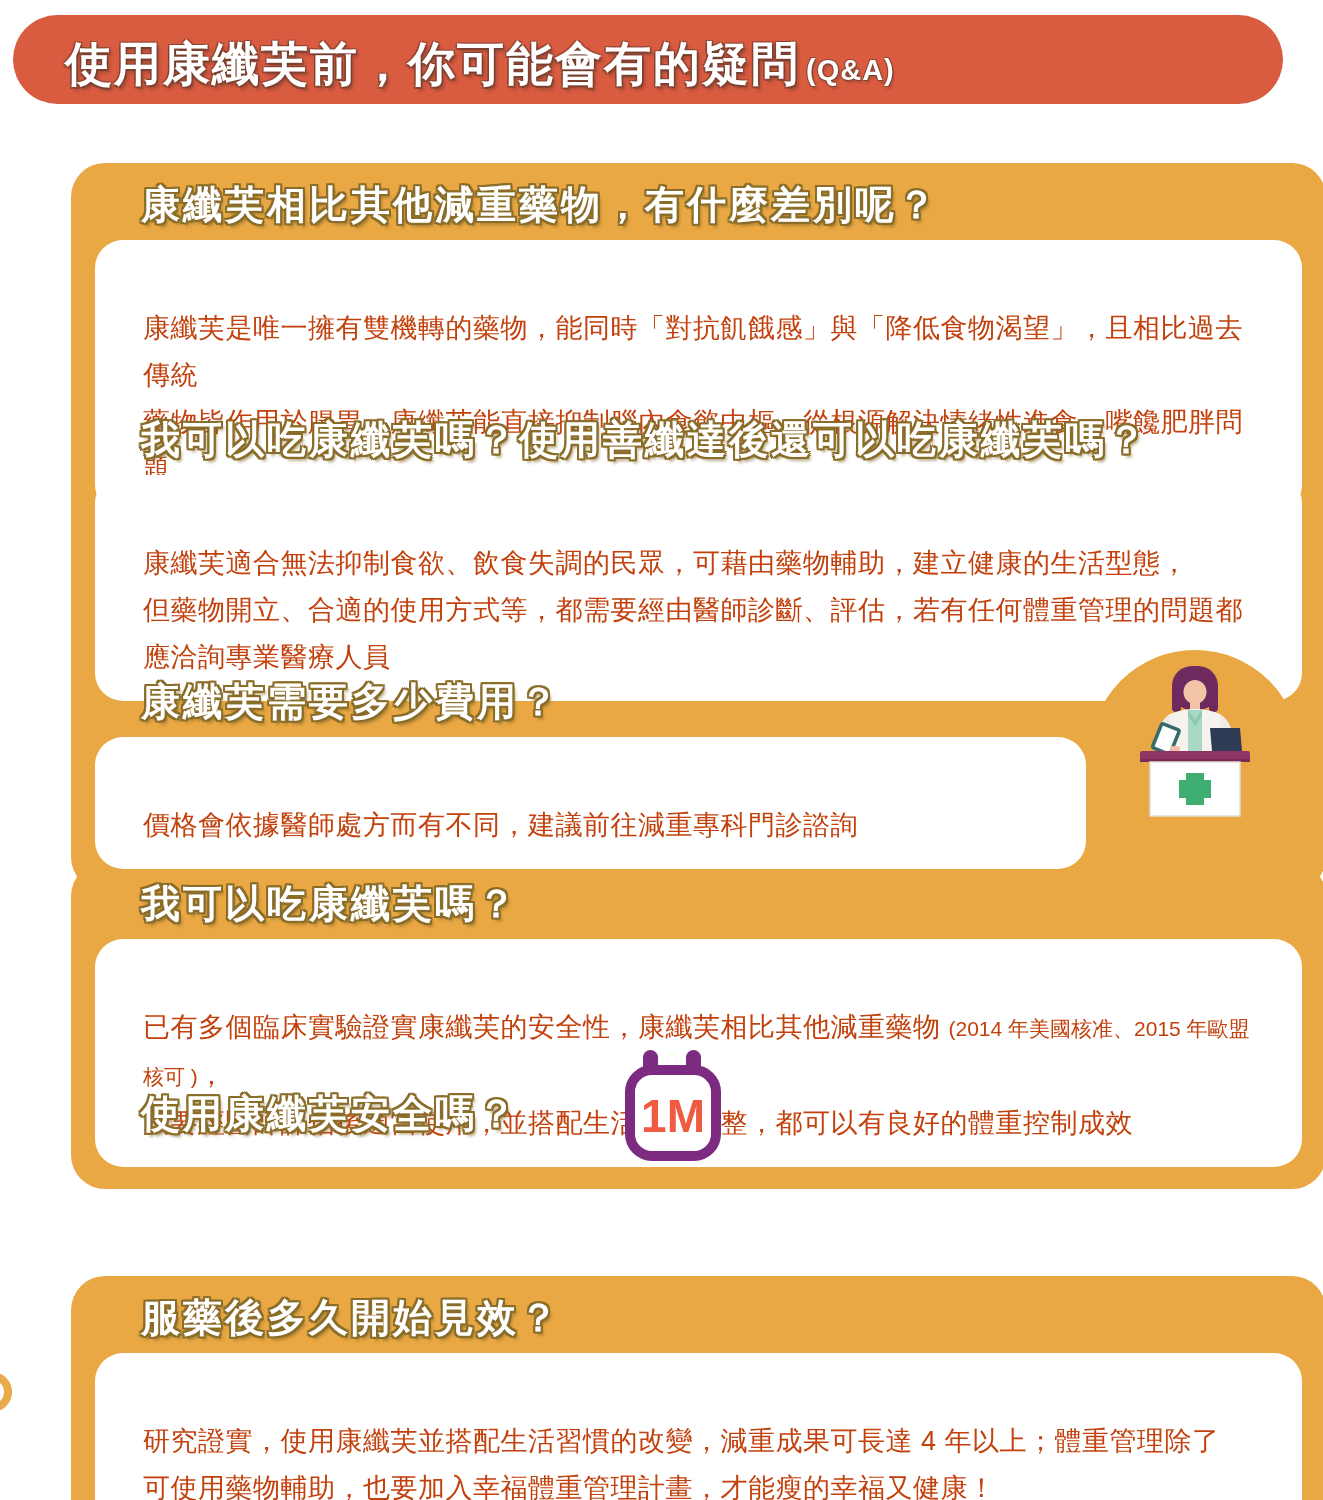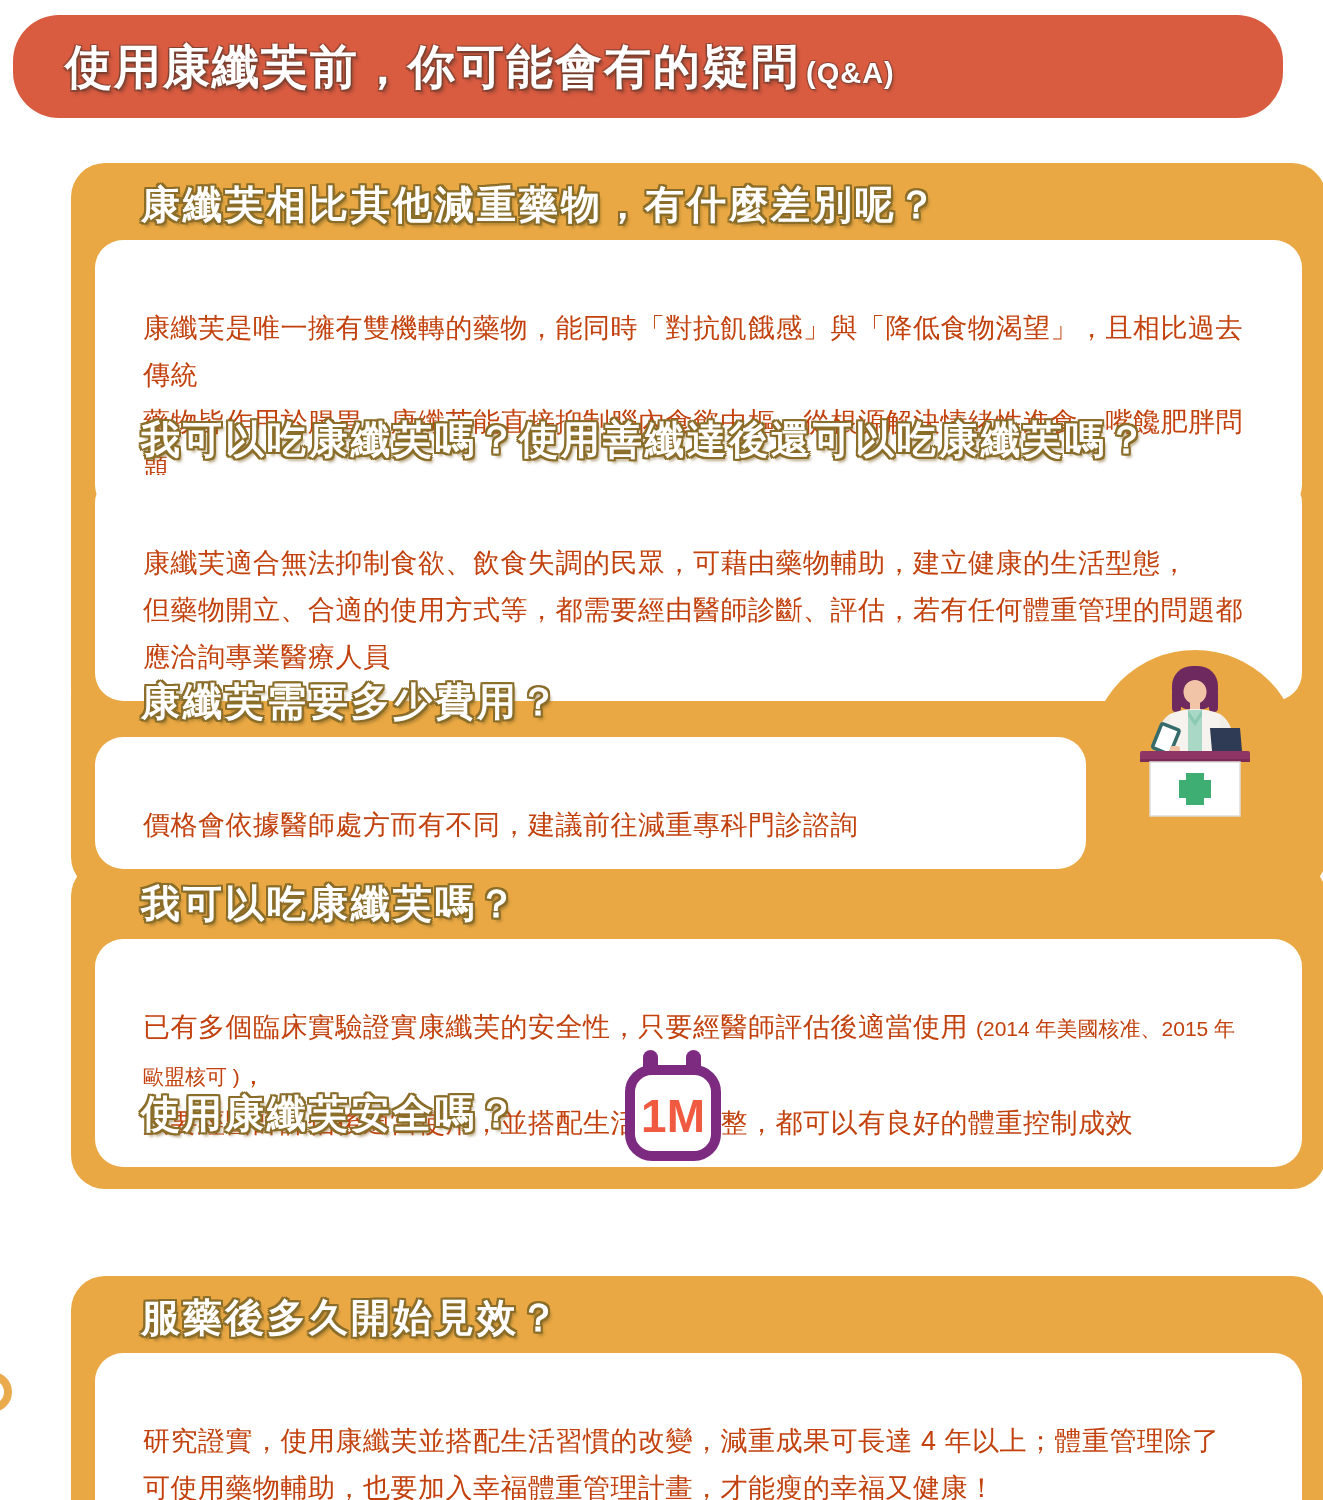--- a/index.html
+++ b/index.html
@@ -1,24 +1,24 @@
 <!DOCTYPE html>
 <html><head>
 <meta charset="utf-8">
 <style>
   html,body{margin:0;padding:0;background:#ffffff;}
   body{font-family:"Liberation Sans", sans-serif;}
   .page{position:relative;width:1323px;height:1500px;background:#ffffff;overflow:hidden;}
 
   
   .banner{
-    position:absolute;left:13px;top:15px;width:1270px;height:103px;
+    position:absolute;left:13px;top:15px;width:1270px;height:89px;
     background:#d95b40;border-radius:46px;
-    display:flex;align-items:flex-start;box-sizing:border-box;
-    padding:0 40px 4px 52px;
+    display:flex;align-items:flex-end;box-sizing:border-box;
+    padding:0 40px 12px 52px;
   }
   .banner-inner{display:flex;align-items:baseline;margin-top:24px;}
   .banner-title{
     color:#ffffff;font-size:47px;font-weight:800;letter-spacing:2px;line-height:1.2;
     text-shadow:-1.5px -1.5px 0 rgba(110,60,45,.55),1.5px -1.5px 0 rgba(110,60,45,.55),
       -1.5px 1.5px 0 rgba(110,60,45,.55),1.5px 1.5px 0 rgba(110,60,45,.55),
       3px 4px 3px rgba(110,60,45,.45);
   }
   .banner-suffix{
     color:#ffffff;font-size:29px;font-weight:800;margin-left:6px;letter-spacing:1px;
@@ -145,21 +145,21 @@
     <div class="card-box">
       <span>康纖芙適合無法抑制食欲、飲食失調的民眾，可藉由藥物輔助，建立健康的生活型態，
 但藥物開立、合適的使用方式等，都需要經由醫師診斷、評估，若有任何體重管理的問題都
 應洽詢專業醫療人員</span>
     </div>
   </div>
 
   <div class="card" id="card4">
     <div class="card-title">我可以吃康纖芙嗎？</div>
     <div class="card-box">
-      <span>已有多個臨床實驗證實康纖芙的安全性，只要經醫師評估後適當使用 </span><span class="small-note">(2014 年美國核准、2015 年歐盟核可 )</span><span>，
+      <span>已有多個臨床實驗證實康纖芙的安全性，康纖芙相比其他減重藥物 </span><span class="small-note">(2014 年美國核准、2015 年歐盟核可 )</span><span>，
 只要經醫師評估後適當使用，並搭配生活習慣調整，都可以有良好的體重控制成效</span>
     </div>
   </div>
 
   <div class="card" id="card5">
     <div class="card-title">使用康纖芙安全嗎？</div>
     <div class="calendar-icon">
       <svg viewBox="0 0 100 112" aria-hidden="true">
         <rect x="20" y="0" width="15" height="36" rx="7.5" fill="#7d2b80"></rect>
         <rect x="63" y="0" width="15" height="36" rx="7.5" fill="#7d2b80"></rect>

